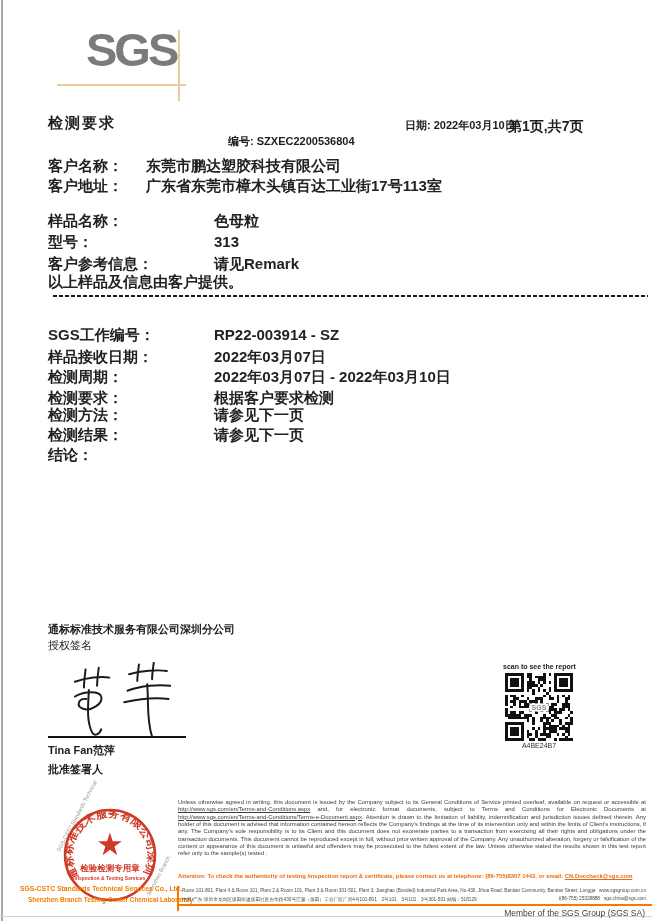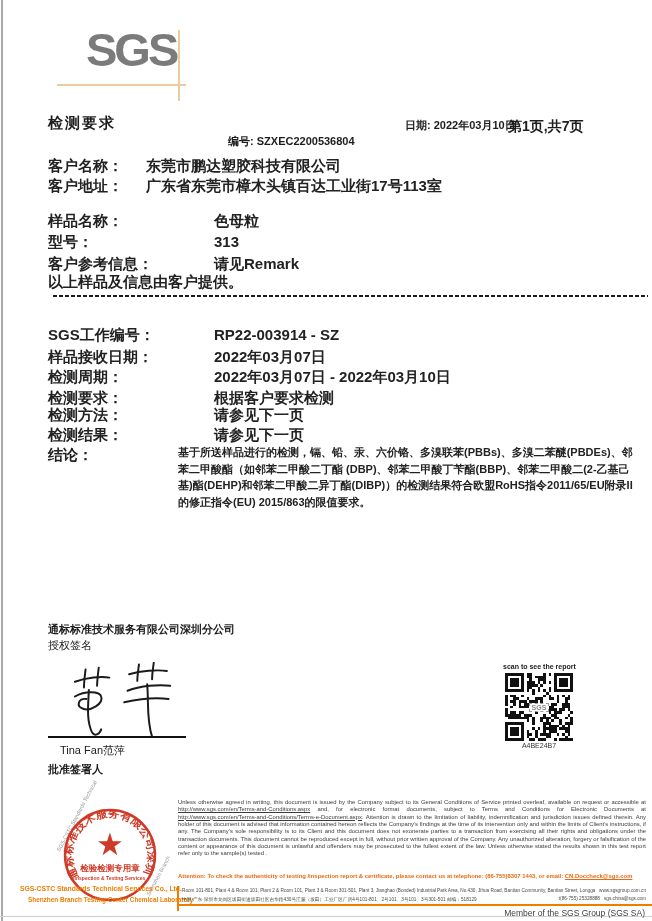--- a/index.html
+++ b/index.html
@@ -25,21 +25,21 @@
   .dashline{position:absolute;left:53px;top:295px;width:595px;height:2px;
      background:repeating-linear-gradient(90deg,#1a1a1a 0 4px,transparent 4px 6px);}
   .conclusion{position:absolute;left:178px;top:444px;width:463px;font-size:11px;font-weight:600;
      line-height:16.5px;color:#222;}
 
   
   .sig-company{position:absolute;left:48px;top:622px;font-size:11px;font-weight:600;}
   .sig-auth{position:absolute;left:48px;top:638px;font-size:11px;font-weight:400;}
   .sig-svg{position:absolute;left:50px;top:662px;}
   .sig-line{position:absolute;left:48px;top:736px;width:138px;height:2px;background:#111;}
-  .sig-name{position:absolute;left:48px;top:743px;font-size:11px;font-weight:400;margin-left:12px;}
+  .sig-name{position:absolute;left:48px;top:743px;font-size:11px;font-weight:700;}
   .sig-title{position:absolute;left:48px;top:762px;font-size:11px;font-weight:600;}
 
   
   .qr-caption{position:absolute;left:503px;top:663px;font-size:7px;color:#222;font-weight:bold;}
   .qr-box{position:absolute;left:505px;top:673px;width:68px;height:68px;}
   .qr-center{position:absolute;left:505px;top:673px;width:68px;height:68px;display:flex;
      align-items:center;justify-content:center;pointer-events:none;}
   .qr-center span{background:#fff;color:#8a8a8a;font-size:7px;font-weight:bold;padding:0 2px;
      border:1px dashed #999;}
   .qr-code{position:absolute;left:505px;top:742px;width:68px;text-align:center;font-size:7px;color:#333;}
@@ -125,21 +125,20 @@
   </div>
   <div class="row v178" style="top:406px">
     <span>检测方法：</span>
     <span class="val">请参见下一页</span>
   </div>
   <div class="row v178" style="top:426px">
     <span>检测结果：</span>
     <span class="val">请参见下一页</span>
   </div>
   <div class="row" style="top:446px">结论：</div>
-  <div class="conclusion">基于所送样品进行的检测，镉、铅、汞、六价铬、多溴联苯(PBBs)、多溴二苯醚(PBDEs)、邻苯二甲酸酯（如邻苯二甲酸二丁酯 (DBP)、邻苯二甲酸丁苄酯(BBP)、邻苯二甲酸二(2-乙基己基)酯(DEHP)和邻苯二甲酸二异丁酯(DIBP)）的检测结果符合欧盟RoHS指令2011/65/EU附录II的修正指令(EU) 2015/863的限值要求。</div>
 
   <div class="sig-company">通标标准技术服务有限公司深圳分公司</div>
   <div class="sig-auth">授权签名</div>
   <svg class="sig-svg" width="150" height="78" viewBox="0 0 150 95">
     <g fill="none" stroke="#1b1b1b" stroke-width="2.4" stroke-linecap="round">
       <path d="M14,24 C28,19 46,17 56,19"></path>
       <path d="M27,9 C26,17 25,25 25,31"></path>
       <path d="M43,7 C42,15 41,23 41,29"></path>
       <path d="M14,42 C26,35 44,35 46,42 C49,51 33,60 24,57 C15,54 18,44 28,45"></path>
       <path d="M31,34 C30,54 28,72 35,86 C38,91 44,88 46,82"></path>

